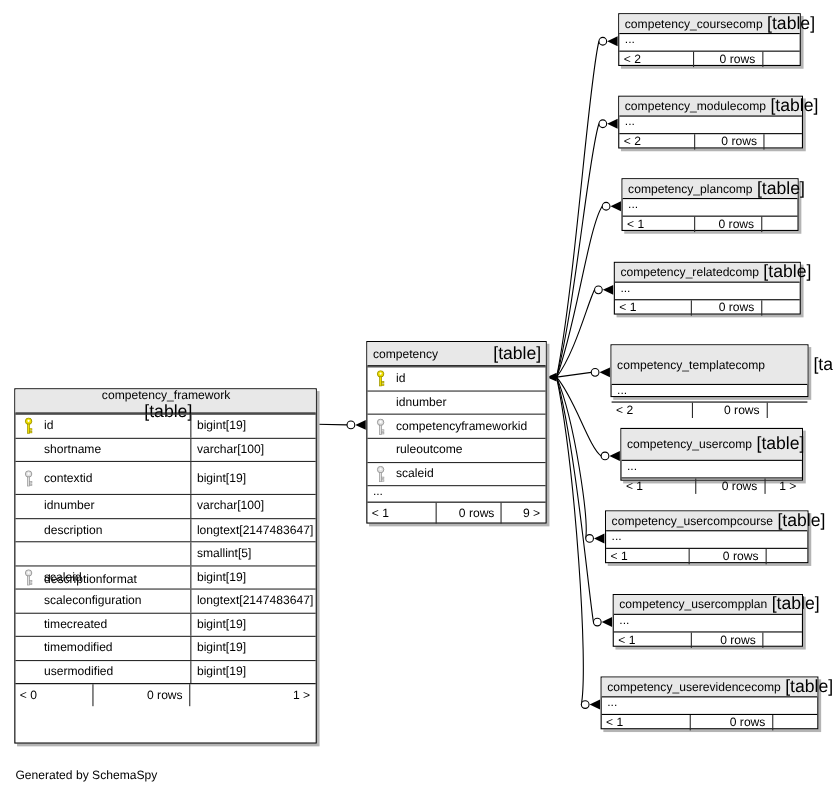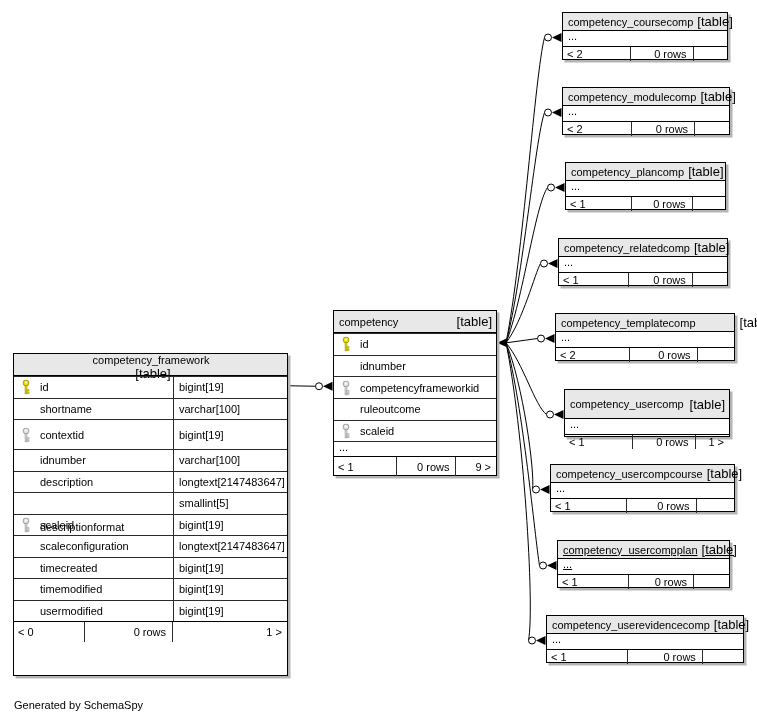--- a/index.html
+++ b/index.html
@@ -14,21 +14,21 @@
     position:absolute;z-index:2;background:#ffffff;
     border:1px solid #000;box-shadow:2.5px 2.5px 0 0 #b4b4b4;
     box-sizing:border-box;font-size:11px;color:#000;
   }
   .tbl-header{
     background:#e8e8e8;border-bottom:1px solid #000;
     display:flex;align-items:center;justify-content:space-between;
     padding:0 4px 0 5px;box-sizing:border-box;
   }
   .tbl-name{white-space:nowrap;}
-  .tbl-tag{font-size:13px;white-space:nowrap;margin-left:4px;}
+  .tbl-tag{font-size:16px;white-space:nowrap;margin-left:4px;}
   .col-row{
     position:relative;display:flex;align-items:center;
     border-top:1px solid #2b2b2b;box-sizing:border-box;
   }
   .col-row:first-of-type{border-top:none;}
   .col-name{
     padding-left:26px;white-space:nowrap;overflow:hidden;flex:1 1 auto;
   }
   .col-type{
     border-left:1px solid #2b2b2b;height:100%;display:flex;align-items:center;
@@ -256,21 +256,21 @@
           <span class="tbl-tag">[table]</span>
         </div>
         <div class="ellipsis-row" style="height: 15px; border-top: none;">...</div>
         <div class="tbl-footer" style="height: 15px;">
           <div class="ftr-cell ftr-prev" style="width: 41%;">&lt; 1</div>
           <div class="ftr-cell ftr-rows" style="width: 38%;">0 rows</div>
           <div class="ftr-cell ftr-next" style="width: 21%;"></div>
         </div>
       </div>
       <div class="db-table" style="left: 555px; top: 313px; width: 180px; height: 48px;">
-        <div class="tbl-header" style="height: 18px; gap: 40px;">
+        <div class="tbl-header" style="height: 36px; gap: 40px;">
           <span class="tbl-name">competency_templatecomp</span>
           <span class="tbl-tag">[table]</span>
         </div>
         <div class="ellipsis-row" style="height: 15px; border-top: none;">...</div>
         <div class="tbl-footer" style="height: 15px;">
           <div class="ftr-cell ftr-prev" style="width: 41%;">&lt; 2</div>
           <div class="ftr-cell ftr-rows" style="width: 38%;">0 rows</div>
           <div class="ftr-cell ftr-next" style="width: 21%;"></div>
         </div>
       </div>
@@ -291,21 +291,21 @@
           <span class="tbl-name">competency_usercompcourse</span>
           <span class="tbl-tag">[table]</span>
         </div>
         <div class="ellipsis-row" style="height: 15px; border-top: none;">...</div>
         <div class="tbl-footer" style="height: 15px;">
           <div class="ftr-cell ftr-prev" style="width: 41%;">&lt; 1</div>
           <div class="ftr-cell ftr-rows" style="width: 38%;">0 rows</div>
           <div class="ftr-cell ftr-next" style="width: 21%;"></div>
         </div>
       </div>
-      <div class="db-table" style="left: 557px; top: 540px; width: 173px; height: 48px; text-decoration: underline;">
+      <div class="db-table" style="left: 557px; top: 540px; width: 173px; height: 48px;">
         <div class="tbl-header" style="height: 18px;">
           <span class="tbl-name">competency_usercompplan</span>
           <span class="tbl-tag">[table]</span>
         </div>
         <div class="ellipsis-row" style="height: 15px; border-top: none;">...</div>
         <div class="tbl-footer" style="height: 15px;">
           <div class="ftr-cell ftr-prev" style="width: 41%;">&lt; 1</div>
           <div class="ftr-cell ftr-rows" style="width: 38%;">0 rows</div>
           <div class="ftr-cell ftr-next" style="width: 21%;"></div>
         </div>

